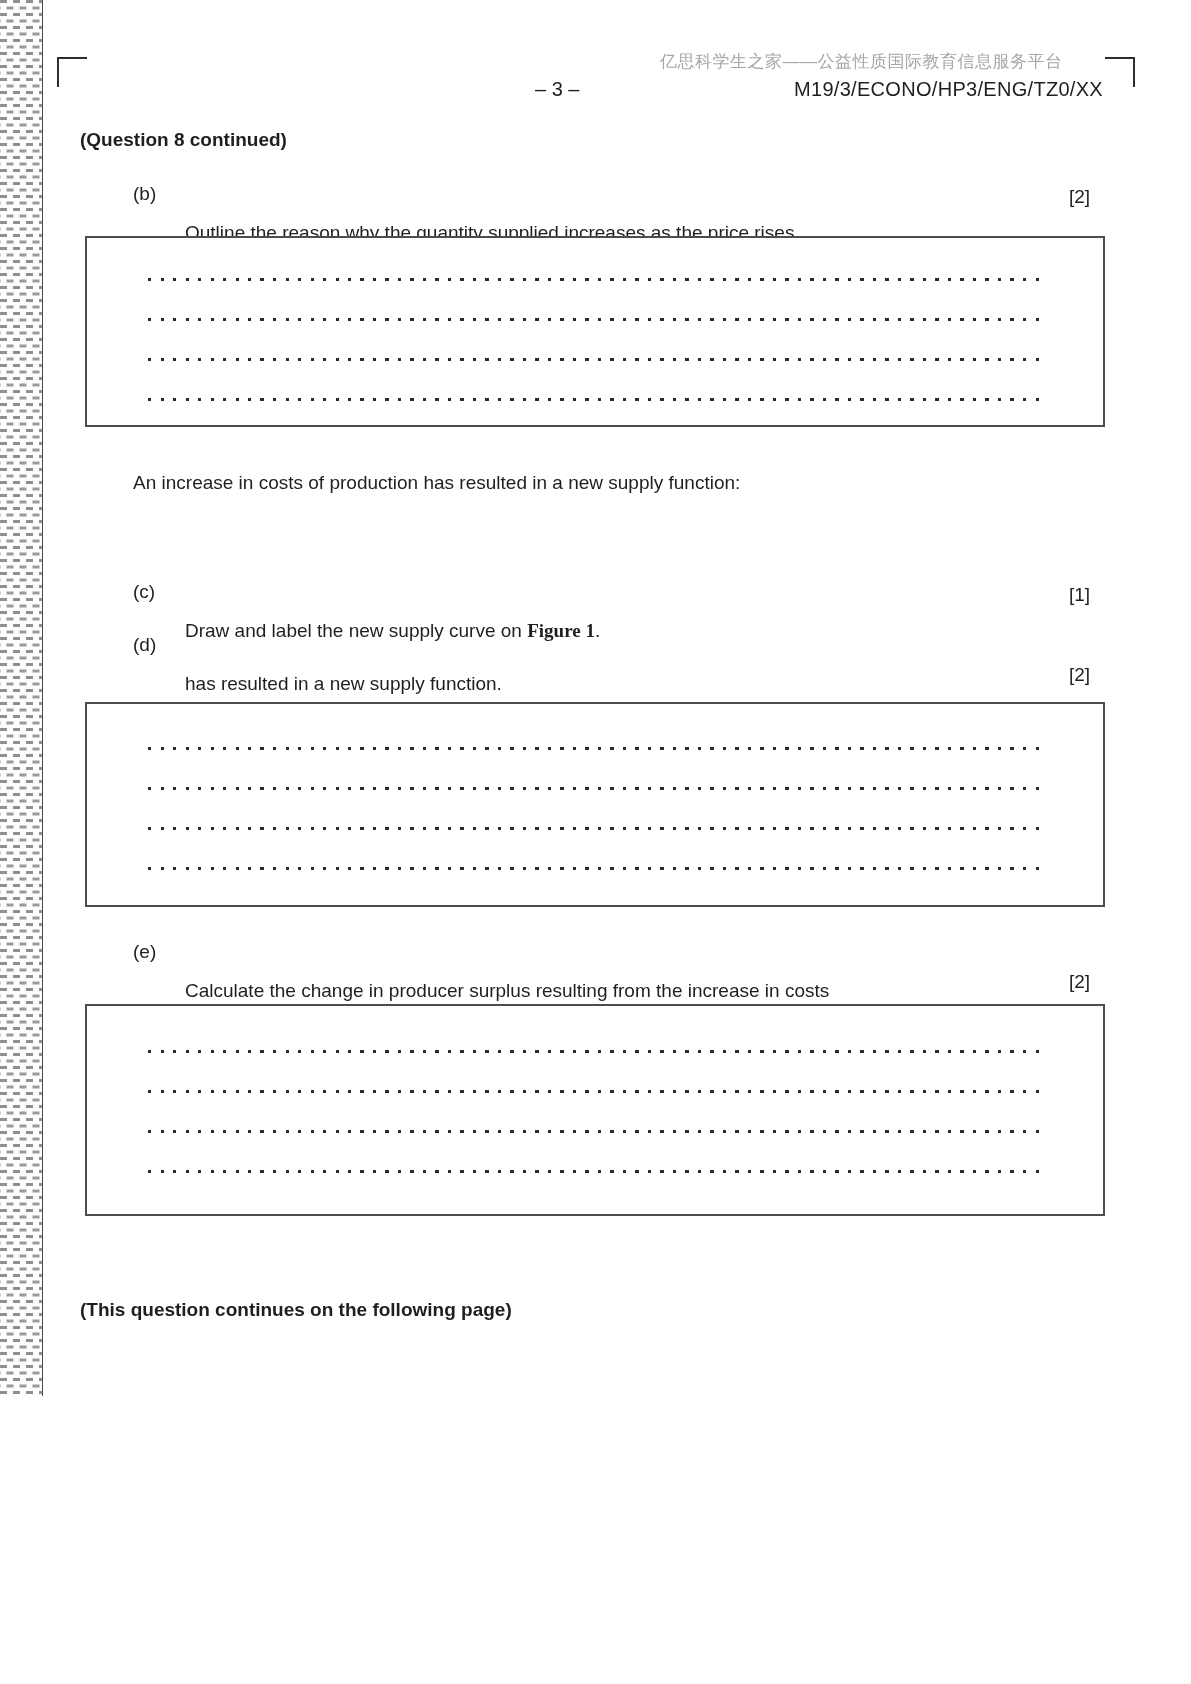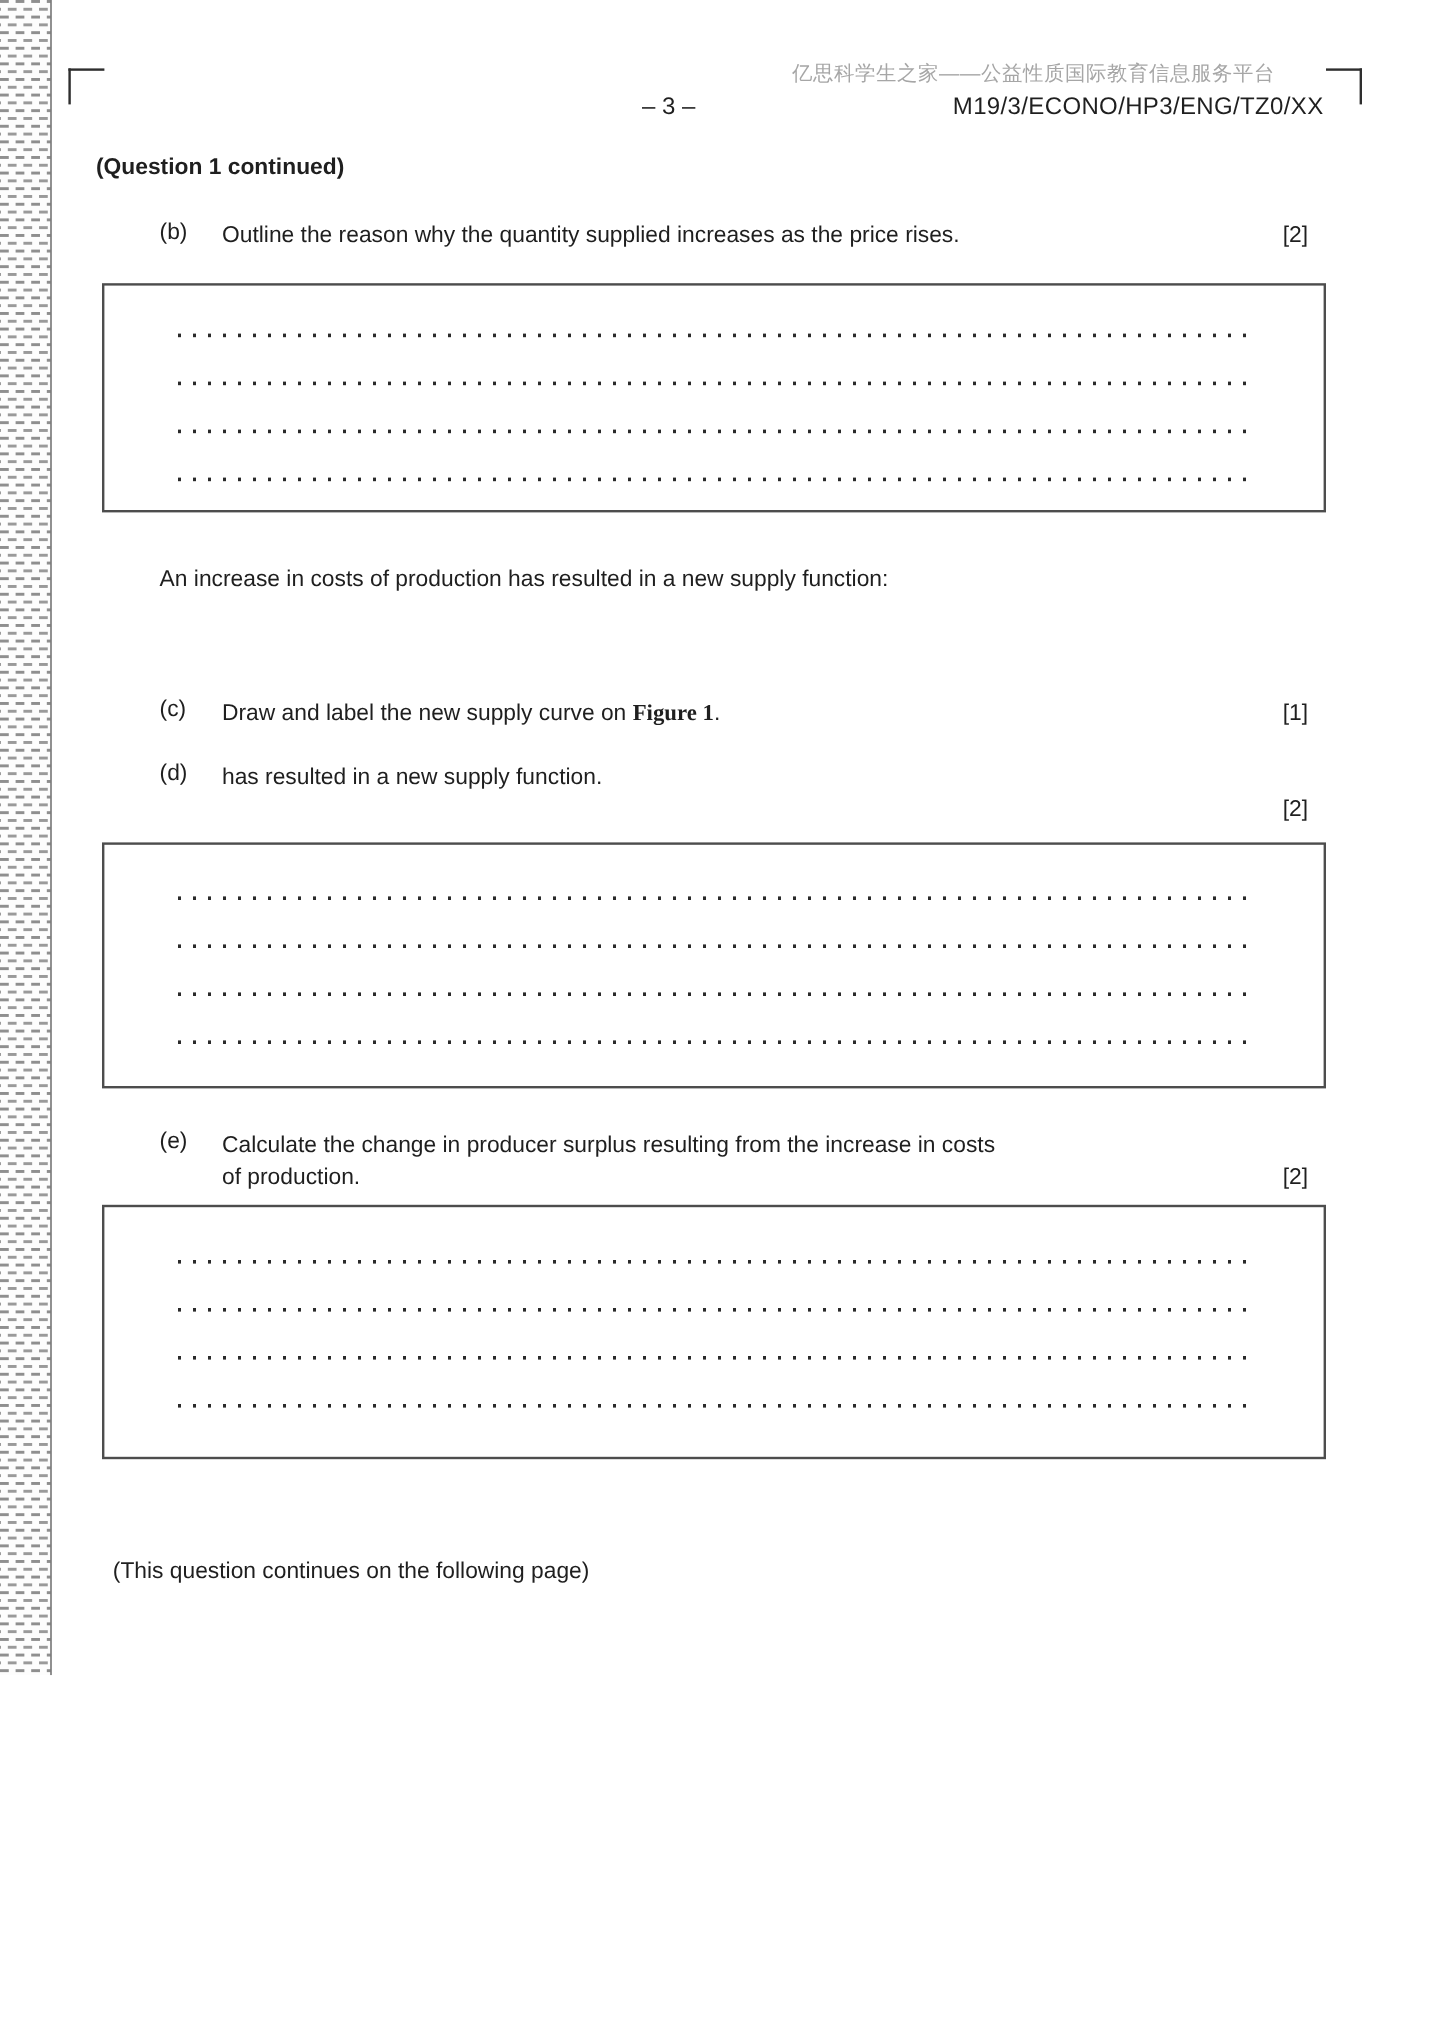--- a/index.html
+++ b/index.html
@@ -32,21 +32,21 @@
 
   .hdr-watermark{position:absolute;left:660px;top:50px;font-size:17px;color:#a6a6a6;letter-spacing:.5px;}
   .page-number{position:absolute;left:535px;top:78px;font-size:20px;}
   .paper-code{position:absolute;right:88px;top:78px;font-size:20px;letter-spacing:.3px;}
 
   .heading{position:absolute;left:80px;top:129px;font-size:19px;font-weight:bold;}
 
   .qrow{position:absolute;left:133px;width:957px;font-size:19px;}
   .qrow .qlabel{position:absolute;left:0;top:0;width:52px;}
   .qrow .qtext{position:absolute;left:52px;top:0;right:60px;}
-  .qline{height:27px;line-height:27px;white-space:nowrap;}
+  .qline{height:27px;line-height:27px;white-space:nowrap;margin-top:36px;}
   .qrow .marks{position:absolute;right:0;bottom:1px;height:27px;line-height:27px;}
   .row-b{top:183px;height:28px;}
   .row-c{top:581px;height:28px;}
   .row-d{top:634px;height:55px;}
   .row-e{top:941px;height:55px;}
 
   .ansbox{
     position:absolute;left:85px;width:1020px;
     border:2px solid #4d4d4d;background:#fff;box-sizing:border-box;
   }
@@ -64,21 +64,21 @@
   .box-e .dotline:nth-child(1){top:44px;} .box-e .dotline:nth-child(2){top:84px;}
   .box-e .dotline:nth-child(3){top:124px;} .box-e .dotline:nth-child(4){top:164px;}
 
   .supply-intro{position:absolute;left:133px;top:472px;font-size:19px;}
   .formula{position:absolute;left:133px;top:524px;width:910px;text-align:center;font-size:20px;}
   .it{font-style:italic;}
   .sub{font-style:italic;font-size:13px;vertical-align:-4px;}
 
   .bold-inline{font-weight:bold;font-family:Liberation Serif, serif;}
 
-  .continuation{position:absolute;left:94px;top:1299px;font-size:19px;font-weight:normal;}
+  .continuation{position:absolute;left:80px;top:1299px;font-size:19px;font-weight:bold;}
 
   .barcode-wrap{position:absolute;left:505px;top:1556px;width:120px;}
   .barcode-label{position:absolute;left:505px;top:1631px;width:120px;text-align:center;font-size:16px;color:#1f1f1f;}
 
   .footer-watermark{position:absolute;left:962px;top:1573px;font-size:15px;color:#b3b3b3;z-index:3;}
   .turn-over{position:absolute;right:86px;top:1581px;font-size:20px;font-weight:bold;z-index:2;}
 </style>
 </head>
 <body>
 
@@ -88,21 +88,21 @@
 
   <div class="crop tl"></div>
   <div class="crop tr"></div>
   <div class="crop bl"></div>
   <div class="crop br"></div>
 
   <div class="hdr-watermark">亿思科学生之家——公益性质国际教育信息服务平台</div>
   <div class="page-number">– 3 –</div>
   <div class="paper-code">M19/3/ECONO/HP3/ENG/TZ0/XX</div>
 
-  <div class="heading">(Question 1 continued)</div>
+  <div class="heading">(Question 8 continued)</div>
 
   <div class="qrow row-b">
     <span class="qlabel">(b)</span>
     <div class="qtext">
         <div class="qline">Outline the reason why the quantity supplied increases as the price rises.</div>
       </div>
     <span class="marks">[2]</span>
   </div>
 
   <div class="ansbox box-b">

